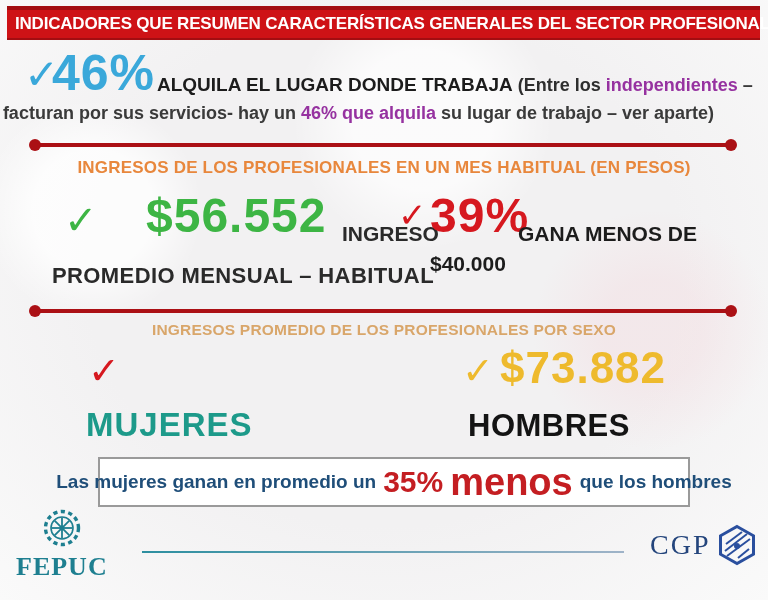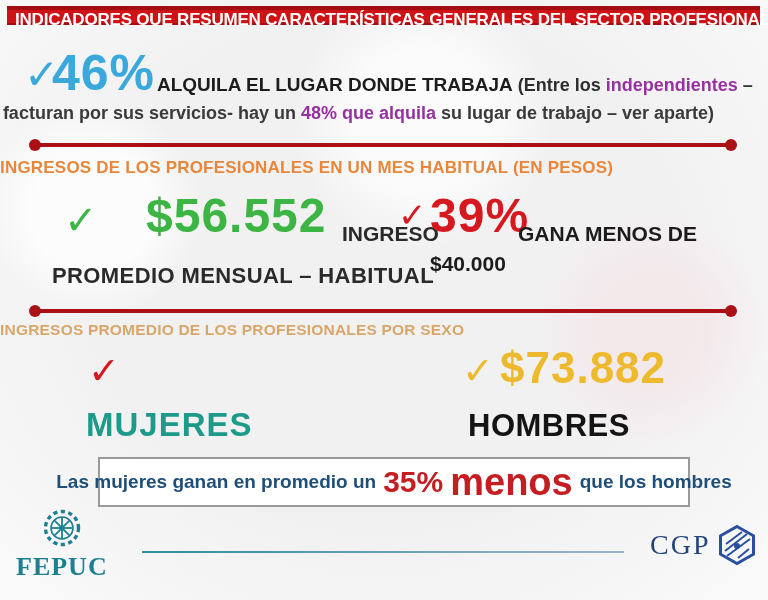--- a/index.html
+++ b/index.html
@@ -12,25 +12,25 @@
   .canvas{
     position:relative;width:768px;height:600px;
     background:
       radial-gradient(circle at 12% 35%, rgba(255,255,255,.8) 0 60px, transparent 110px),
       radial-gradient(circle at 85% 55%, rgba(244,215,220,.35) 0 50px, transparent 120px),
       radial-gradient(circle at 55% 20%, rgba(255,255,255,.7) 0 70px, transparent 130px),
       radial-gradient(ellipse at 50% 45%, #f2f1f2 55%, #fafafa 100%);
   }
   
   .header-bar{
-    position:absolute;left:7px;top:6px;width:753px;height:17px;
+    position:absolute;left:7px;top:6px;width:753px;height:32px;
     background:#ce1216;
     border-top:4px solid #a30d11;
     box-shadow:0 2px 0 #a30d11;
-    display:flex;
+    display:flex;align-items:center;
     box-sizing:border-box;
   }
   .header-bar .t{
     color:#ffffff;font-weight:bold;font-size:17px;letter-spacing:-0.2px;
     padding-left:8px;white-space:nowrap;
   }
   .check{font-weight:bold;position:absolute;line-height:1;}
   .check.cyan{color:#3aa8da;}
   .check.green{color:#3db544;}
   .check.red{color:#d6181f;}
@@ -61,21 +61,21 @@
   }
   .divider::before,.divider::after{
     content:"";position:absolute;top:-4px;width:12px;height:12px;border-radius:50%;background:#ab1015;
   }
   .divider::before{left:-7px;}
   .divider::after{right:-7px;}
   .divider.d1{top:143px;}
   .divider.d2{top:309px;}
 
   .section-heading{
-    position:absolute;left:0;width:768px;font-weight:bold;white-space:nowrap;
+    position:absolute;left:0;width:768px;text-align:center;font-weight:bold;white-space:nowrap;
   }
   .section-heading.income{top:158px;font-size:17px;color:#e8873c;letter-spacing:0.2px;}
   .section-heading.sex{top:321px;font-size:15.5px;color:#d9a66a;letter-spacing:0.2px;}
 
   
   .avg-check{left:64px;top:200px;font-size:40px;}
   .avg-value{left:106px;top:192px;font-size:48px;color:#3db544;margin-left:40px;}
   .avg-label1{position:absolute;left:342px;top:222px;font-size:21px;font-weight:bold;color:#2a2a2a;}
   .avg-label2{position:absolute;left:52px;top:263px;font-size:22px;font-weight:bold;color:#2a2a2a;letter-spacing:0.4px;white-space:nowrap;}
   .pct-check{left:398px;top:198px;font-size:34px;}
@@ -129,21 +129,21 @@
   <span class="check cyan" style="left:24px;top:54px;font-size:42px;">✓</span>
   <span class="big-val rent-value">46%</span>
   <div class="rent-line1">
     <span class="lbl">ALQUILA EL LUGAR DONDE TRABAJA</span>
     <span class="mid">(Entre los</span>
     <span class="hl">independientes</span>
     <span class="dash">–</span>
   </div>
   <div class="rent-line2">
     <span class="txt">facturan por sus servicios- hay un</span>
-    <span class="hl">48% que alquila</span>
+    <span class="hl">46% que alquila</span>
     <span class="txt">su lugar de trabajo – ver aparte)</span>
   </div>
 
   <div class="divider d1"></div>
 
   <div class="section-heading income">INGRESOS DE LOS PROFESIONALES EN UN MES HABITUAL (EN PESOS)</div>
 
   <span class="check green avg-check">✓</span>
   <span class="big-val avg-value">$56.552</span>
   <span class="avg-label1">INGRESO</span>

